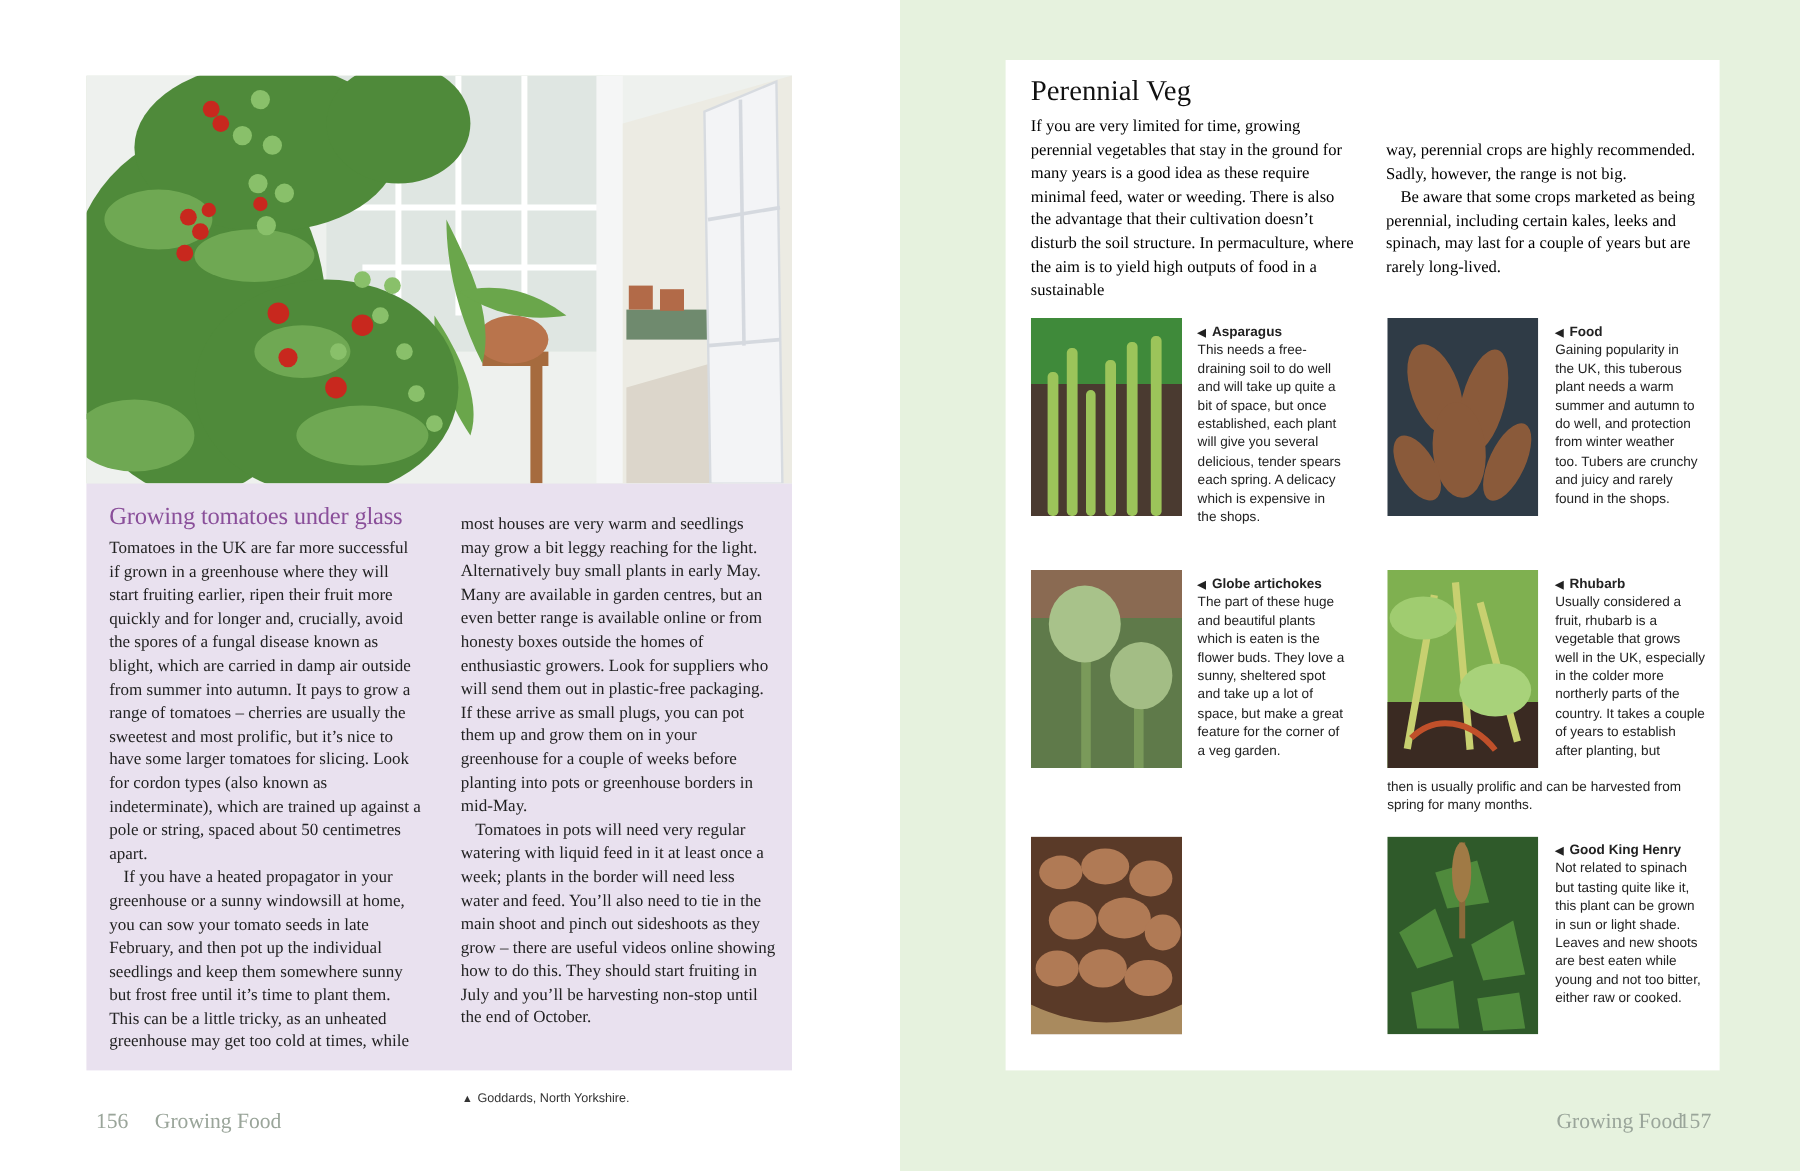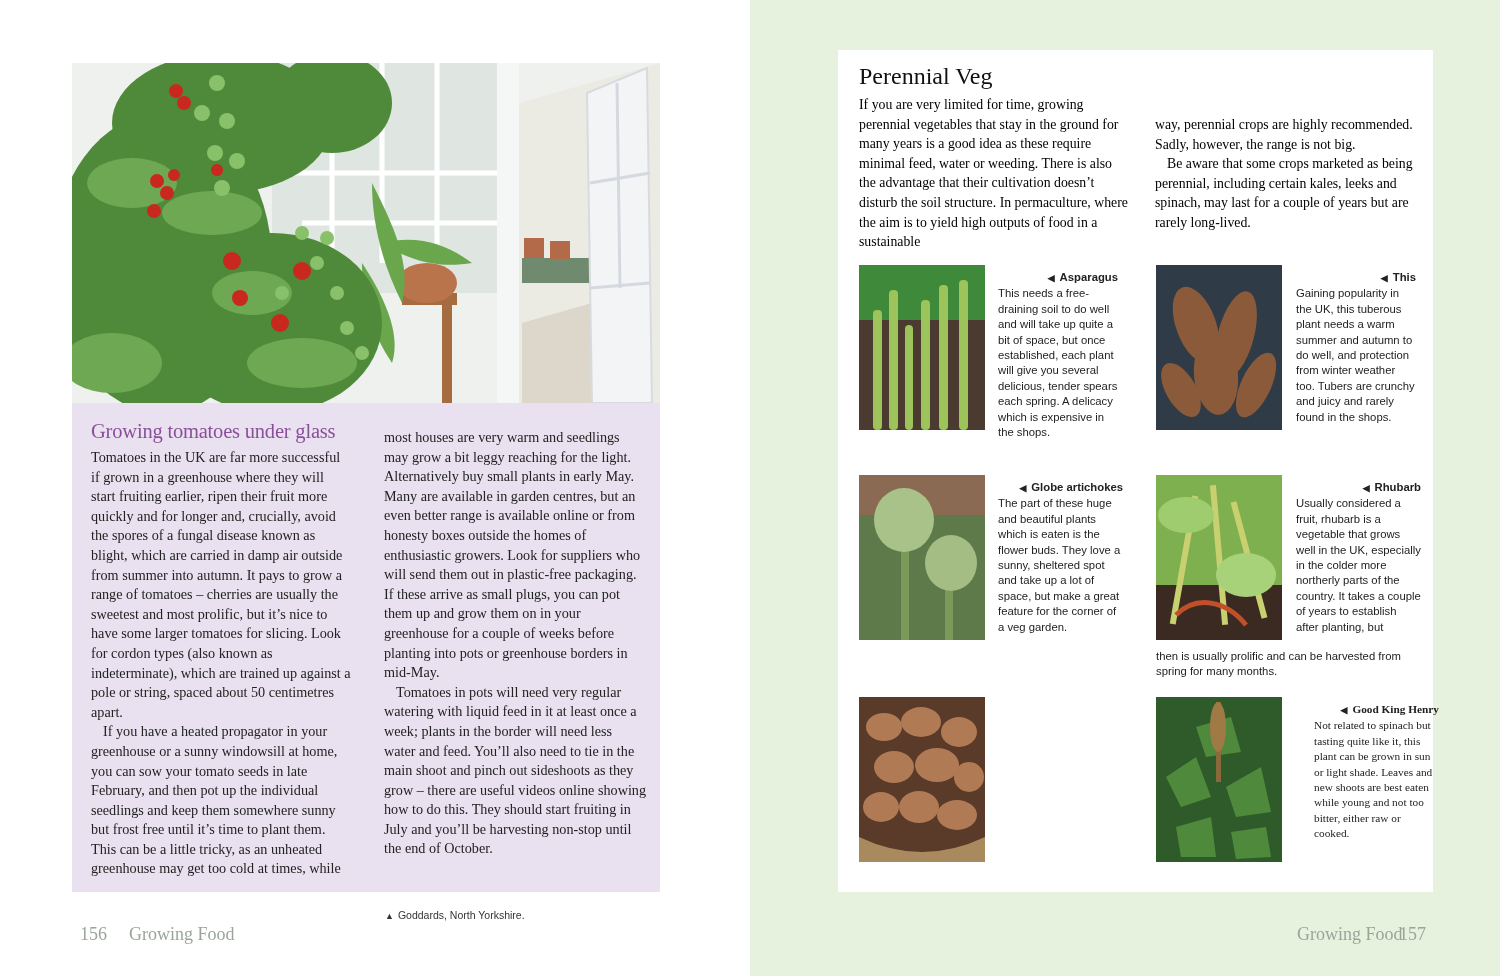--- a/index.html
+++ b/index.html
@@ -33,21 +33,21 @@
   
   .veg-card { position: absolute; left: 838px; top: 50px; width: 595px; height: 842px; background: #ffffff; }
   .veg-title { position: absolute; left: 21px; top: 13px; font-size: 24px; color: #111; font-family: Liberation Serif, serif; }
   .intro-col { position: absolute; font-size: 13.8px; line-height: 19.6px; color: #000000; }
   .intro-col p.indent { text-indent: 12px; }
   .intro-1 { left: 21px; top: 45px; width: 272px; }
   .intro-2 { left: 317px; top: 45px; width: 262px; margin-top: 20px; }
   .veg-img { position: absolute; width: 126px; height: 165px; overflow: hidden; }
   .veg-img svg { width: 100%; height: 100%; display: block; }
   .veg-text { position: absolute; font-family: "Liberation Sans", sans-serif; font-size: 11.3px; line-height: 15.4px; color: #222; }
-  .veg-name { font-weight: bold; display: block; text-align: right; }
+  .veg-name { font-weight: bold; display: block; }
   .veg-name .arrow { font-size: 9px; margin-right: 5px; }
 </style>
 </head>
 <body>
 
 <div class="page-left">
 
   <div class="hero-photo">
     <svg viewBox="0 0 588 340" preserveAspectRatio="none">
       <rect width="588" height="340" fill="#eef1ee"></rect>
@@ -187,21 +187,21 @@
       <g fill="#8a5a3a">
         <ellipse cx="40" cy="60" rx="20" ry="40" transform="rotate(-20 40 60)"></ellipse>
         <ellipse cx="80" cy="70" rx="18" ry="45" transform="rotate(15 80 70)"></ellipse>
         <ellipse cx="60" cy="110" rx="22" ry="40" transform="rotate(-5 60 110)"></ellipse>
         <ellipse cx="100" cy="120" rx="15" ry="35" transform="rotate(25 100 120)"></ellipse>
         <ellipse cx="25" cy="125" rx="15" ry="30" transform="rotate(-30 25 125)"></ellipse>
       </g>
     </svg>
   </div>
   <div class="veg-text" style="left:458px; top:220px; width:120px;">
-    <span class="veg-name"><span class="arrow">◀</span><span>This</span></span>
+    <span class="veg-name"><span class="arrow">◀</span><span>Food</span></span>
     <span>Gaining popularity in the UK, this tuberous plant needs a warm summer and autumn to do well, and protection from winter weather too. Tubers are crunchy and juicy and rarely found in the shops.</span>
   </div>
 
   <div class="veg-img" style="left:21px; top:425px;">
     <svg viewBox="0 0 126 165" preserveAspectRatio="none">
       <rect width="126" height="165" fill="#5f7a4a"></rect>
       <rect width="126" height="40" fill="#8a6a52"></rect>
       <rect x="42" y="55" width="8" height="110" fill="#7a9a5a"></rect>
       <rect x="86" y="85" width="8" height="80" fill="#7a9a5a"></rect>
       <ellipse cx="45" cy="45" rx="30" ry="32" fill="#a8c28a"></ellipse>
@@ -258,20 +258,20 @@
         <path d="M10,80 L40,60 L55,100 L25,110Z"></path>
           <path d="M70,90 L105,70 L115,115 L80,120Z"></path>
         <path d="M20,130 L55,120 L60,160 L25,160Z"></path>
           <path d="M75,135 L110,130 L115,160 L80,162Z"></path>
         <path d="M40,30 L75,20 L85,55 L50,60Z"></path>
       </g>
       <rect x="60" y="5" width="5" height="80" fill="#8a6a3a"></rect>
       <ellipse cx="62" cy="30" rx="8" ry="25" fill="#a07a45"></ellipse>
     </svg>
   </div>
-  <div class="veg-text" style="left:476px; top:652px; width:125px;font-family:Liberation Serif, serif;">
+  <div class="veg-text" style="left:458px; top:652px; width:125px;">
     <span class="veg-name"><span class="arrow">◀</span><span>Good King Henry</span></span>
     <span>Not related to spinach but tasting quite like it, this plant can be grown in sun or light shade. Leaves and new shoots are best eaten while young and not too bitter, either raw or cooked.</span>
   </div>
 </div>
 
 <div class="folio folio-right-sec">Growing Food</div>
 <div class="folio folio-right-num">157</div>
 
 </body></html>

